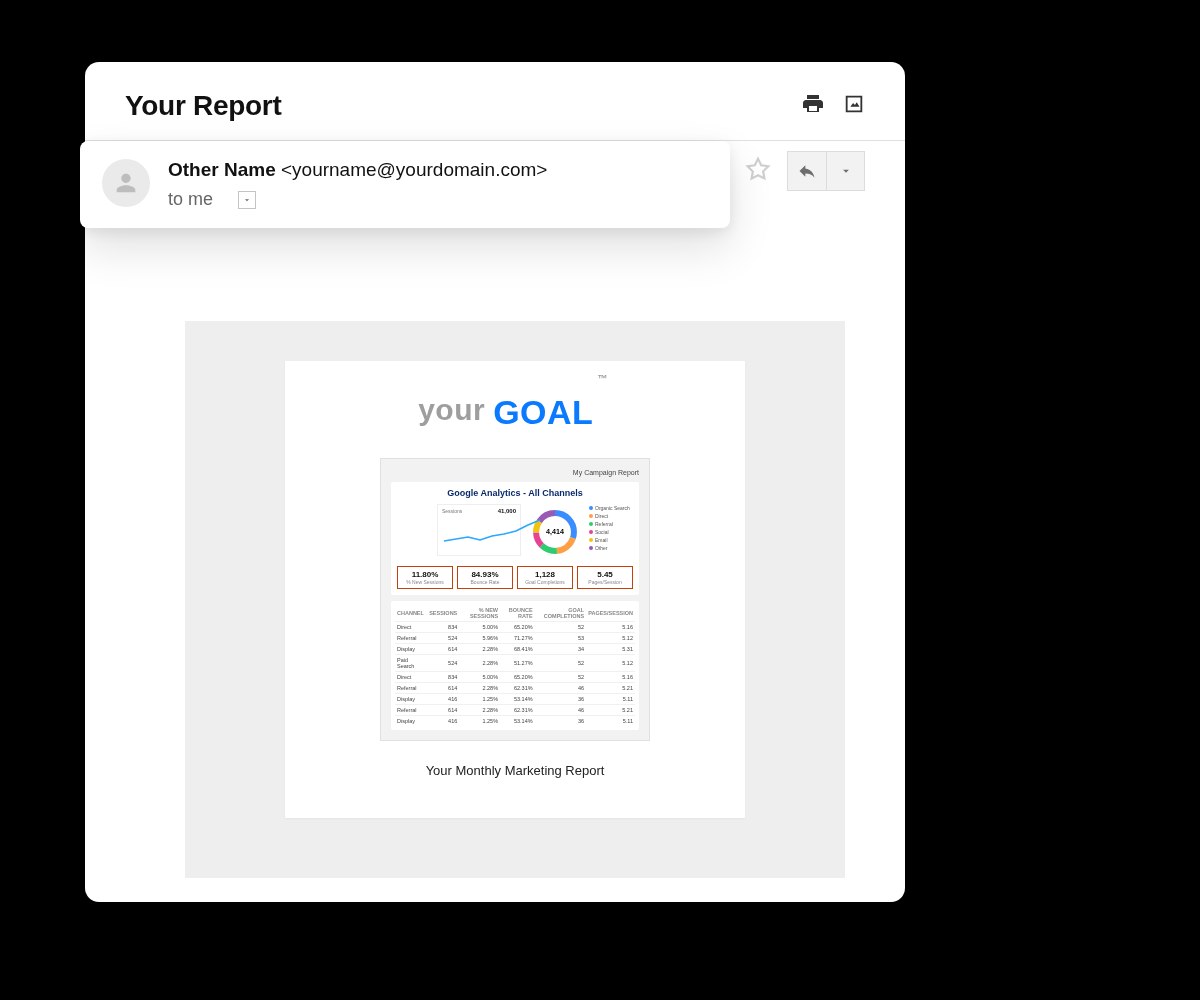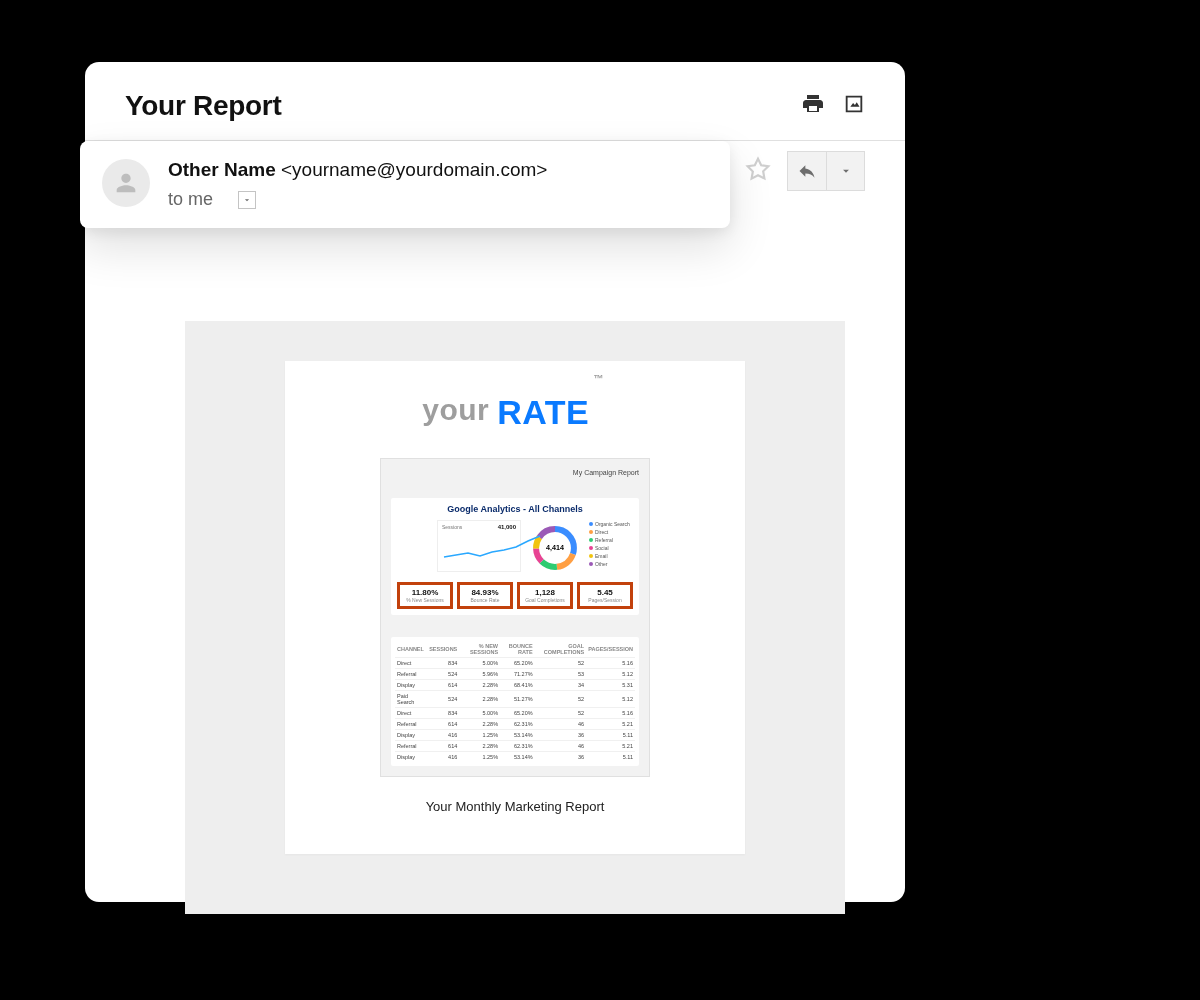--- a/index.html
+++ b/index.html
@@ -126,33 +126,33 @@
     display:flex;align-items:flex-start;gap:8px;
     margin-bottom:26px;
     letter-spacing:0.5px;
     position:relative;
   }
   .logo .p1{color:#9e9e9e;font-weight:600;font-size:30px;}
   .logo .p2{color:#0a7aff;font-weight:900;font-size:34px;}
   .logo .tm{color:#9e9e9e;font-size:10px;position:relative;top:-20px;left:-4px;font-weight:600;}
   .report-preview{
     width:270px;background:#f2f2f2;border:1px solid #e0e0e0;
-    padding:10px;display:flex;flex-direction:column;gap:22px;
+    padding:10px;display:flex;flex-direction:column;gap:6px;
   }
   .rp-title-small{align-self:flex-end;font-size:7px;color:#444;}
   .rp-cards{background:#fff;border-radius:2px;padding:6px;}
   .rp-h{font-size:9px;font-weight:700;color:#0a2b6b;text-align:center;margin-bottom:6px;}
   .rp-row1{display:flex;gap:6px;padding-left:40px;}
   .rp-chart{flex:1;height:52px;background:#fff;border:1px solid #eee;position:relative;}
   .rp-chart svg{position:absolute;left:4px;right:4px;bottom:4px;}
   .rp-donut{width:56px;height:56px;display:flex;align-items:center;justify-content:center;}
   .rp-legend{width:44px;font-size:5px;color:#555;line-height:1.6;}
   .rp-legend .dot{display:inline-block;width:4px;height:4px;border-radius:50%;margin-right:2px;}
   .rp-metrics{display:flex;gap:4px;margin-top:6px;}
-  .rp-metric{flex:1;border:3px solid #c2410c;padding:3px;text-align:center;}
+  .rp-metric{flex:1;border:1px solid #c2410c;padding:3px;text-align:center;}
   .rp-metric .v{font-size:8px;font-weight:700;}
   .rp-metric .l{font-size:5px;color:#888;}
   .rp-table{background:#fff;border-radius:2px;padding:4px;}
   .rp-table table{width:100%;border-collapse:collapse;font-size:5.5px;color:#444;}
   .rp-table th{text-align:left;color:#888;font-weight:600;padding:2px;}
   .rp-table td{padding:2px;border-top:1px solid #f0f0f0;}
   .rp-table td.r, .rp-table th.r{text-align:right;}
   .caption{margin-top:22px;font-size:13px;color:#222;}
   .view-btn{
     margin-top:22px;
@@ -225,21 +225,21 @@
         </div>
       </div>
     </div>
   </div>
 
   <div class="body-area">
     <div class="email-content">
 
       <div class="logo">
         <span class="p1">your</span>
-        <span class="p2">RATE</span>
+        <span class="p2">GOAL</span>
         <span class="tm">™</span>
       </div>
 
       <div class="report-preview">
         <div class="rp-title-small">My Campaign Report</div>
 
         <div class="rp-cards">
           <div class="rp-h">Google Analytics - All Channels</div>
           <div class="rp-row1">
             <div class="rp-chart">

